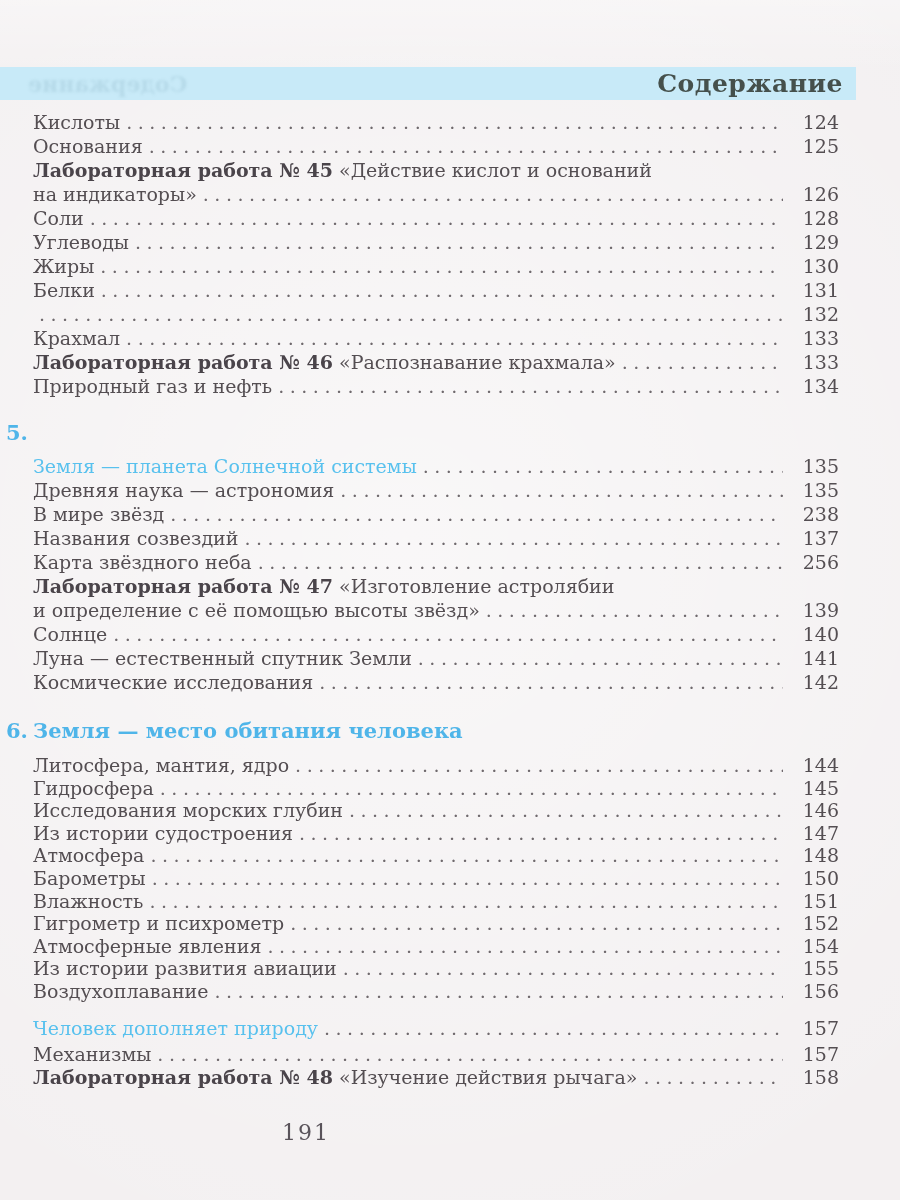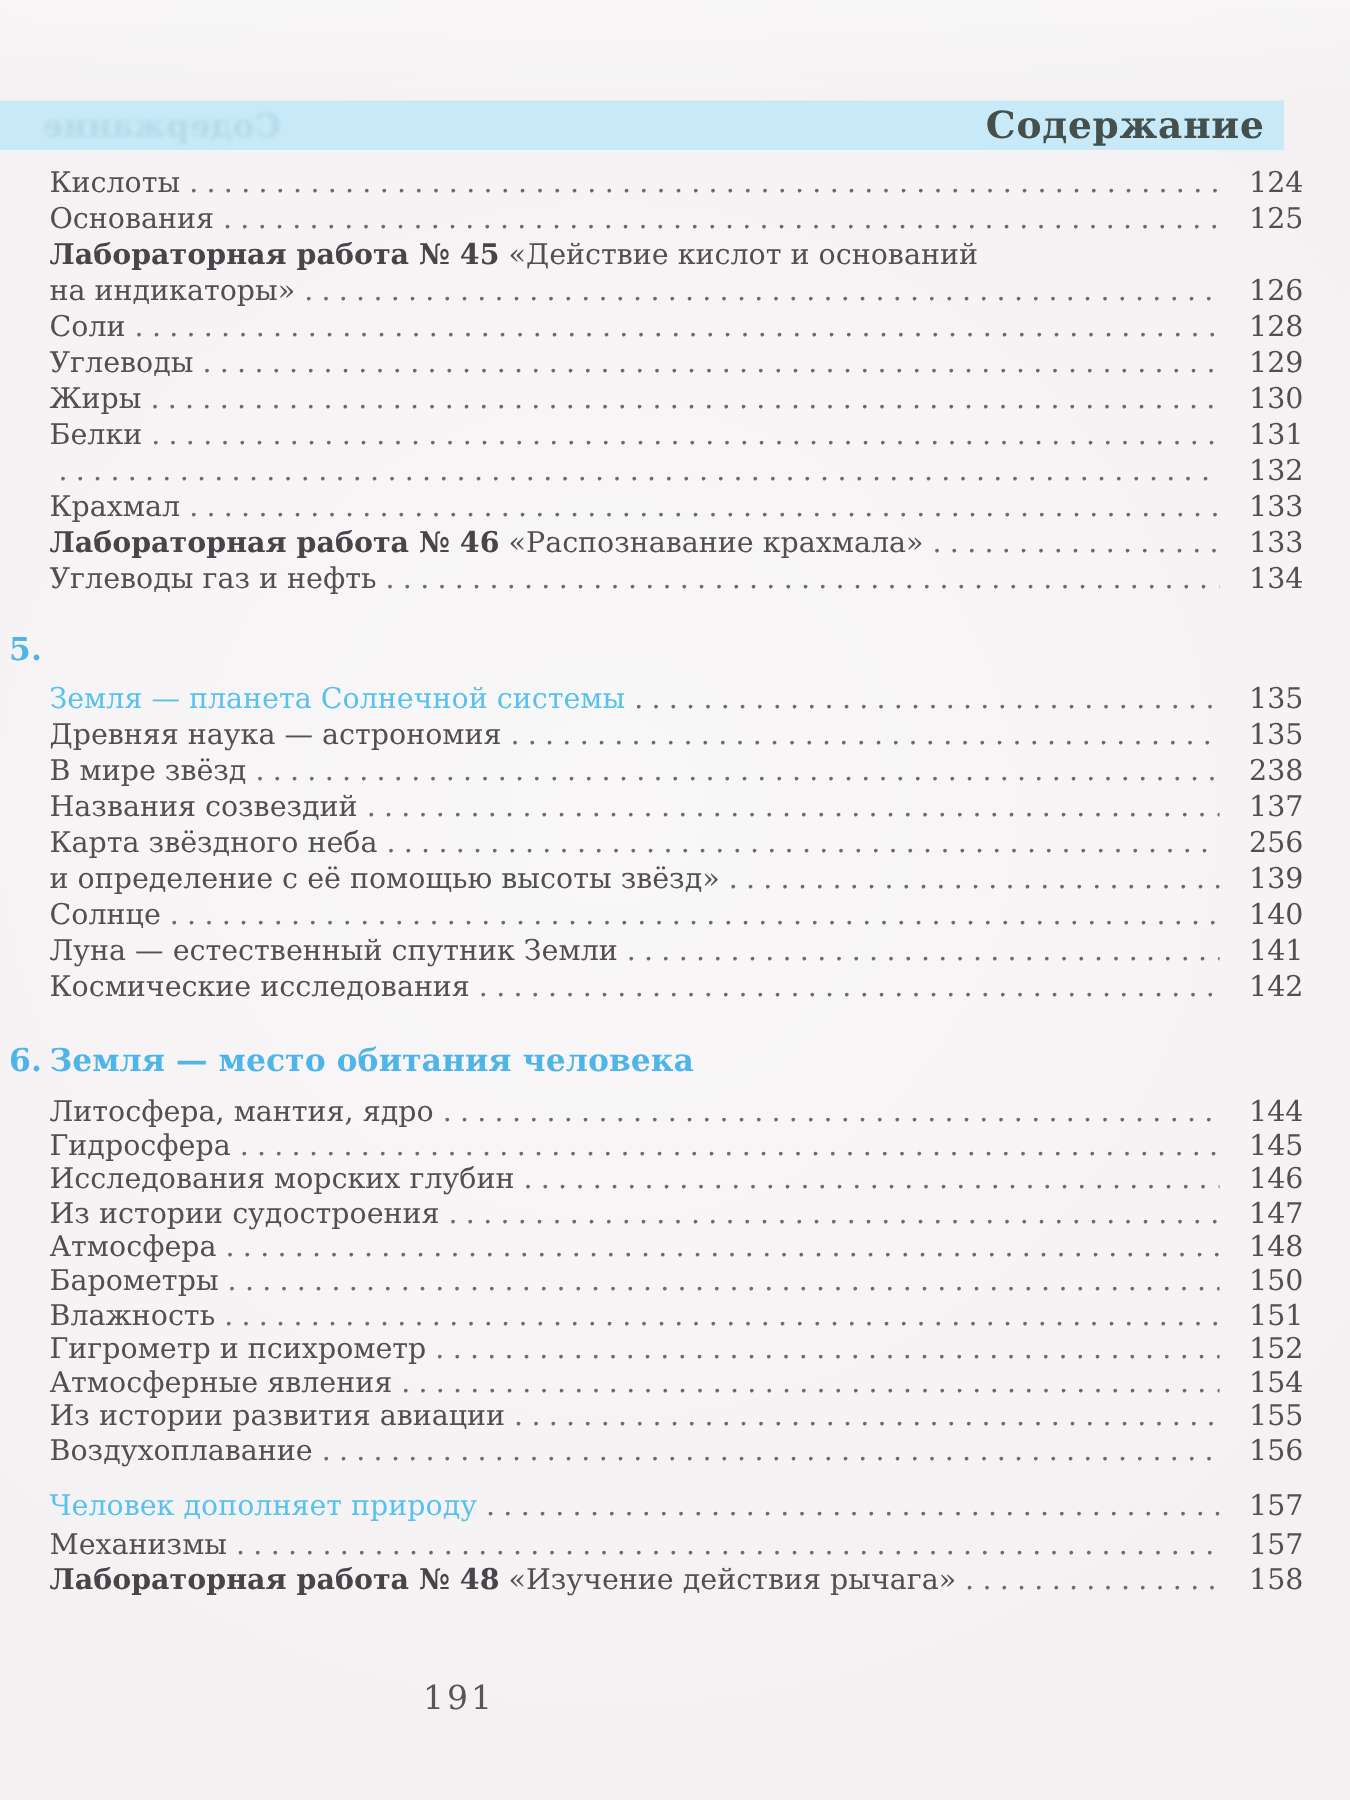--- a/index.html
+++ b/index.html
@@ -40,21 +40,21 @@
   }
   .band-bleed{
     position:absolute;left:28px;top:4px;
     transform:scaleX(-1);
     font-size:22px;font-weight:700;color:#9fc6d6;opacity:.45;
     filter:blur(1.5px);
     user-select:none;
   }
   
   .toc{
-    position:absolute;top:110px;left:33px;right:31px;
+    position:absolute;top:110px;left:33px;right:61px;
     color:var(--body_text);font-size:19px;
   }
   .row{
     display:flex;align-items:baseline;
     height:24px;line-height:24px;white-space:nowrap;
   }
   .entries-3 .row{height:22.6px;line-height:22.6px;}
   .row .label{flex:0 0 auto;}
   .row .bold{font-weight:700;color:var(--bold_text);}
   .row .rest{margin-left:6px;}
@@ -141,21 +141,21 @@
           <span class="label">Крахмал</span>
           <span class="leader">............................................................................................................................................</span>
           <span class="pageno">133</span>
         </div>
         <div class="row">
           <span class="label"><span class="bold">Лабораторная работа № 46</span><span class="rest">«Распознавание крахмала»</span></span>
           <span class="leader">............................................................................................................................................</span>
           <span class="pageno">133</span>
         </div>
         <div class="row">
-          <span class="label">Углеводы газ и нефть</span>
+          <span class="label">Природный газ и нефть</span>
           <span class="leader">............................................................................................................................................</span>
           <span class="pageno">134</span>
         </div>
       </div>
       <div class="section-heading sec-1"><span class="num">5.</span></div>
       <div class="entries entries-2">
         <div class="row accent">
           <span class="label">Земля — планета Солнечной системы</span>
           <span class="leader">............................................................................................................................................</span>
           <span class="pageno">135</span>
@@ -174,20 +174,25 @@
           <span class="label">Названия созвездий</span>
           <span class="leader">............................................................................................................................................</span>
           <span class="pageno">137</span>
         </div>
         <div class="row">
           <span class="label">Карта звёздного неба</span>
           <span class="leader">............................................................................................................................................</span>
           <span class="pageno">256</span>
         </div>
         <div class="row">
+          <span class="label"><span class="bold">Лабораторная работа № 47</span><span class="rest">«Изготовление астролябии</span></span>
+          <span class="leader hidden"></span>
+          <span class="pageno"></span>
+        </div>
+        <div class="row">
           <span class="label">и определение с её помощью высоты звёзд»</span>
           <span class="leader">............................................................................................................................................</span>
           <span class="pageno">139</span>
         </div>
         <div class="row">
           <span class="label">Солнце</span>
           <span class="leader">............................................................................................................................................</span>
           <span class="pageno">140</span>
         </div>
         <div class="row">

